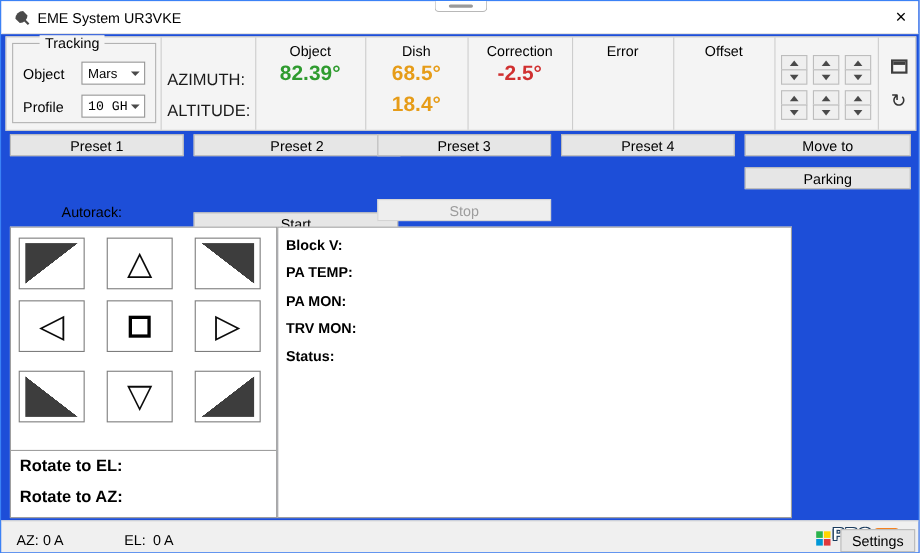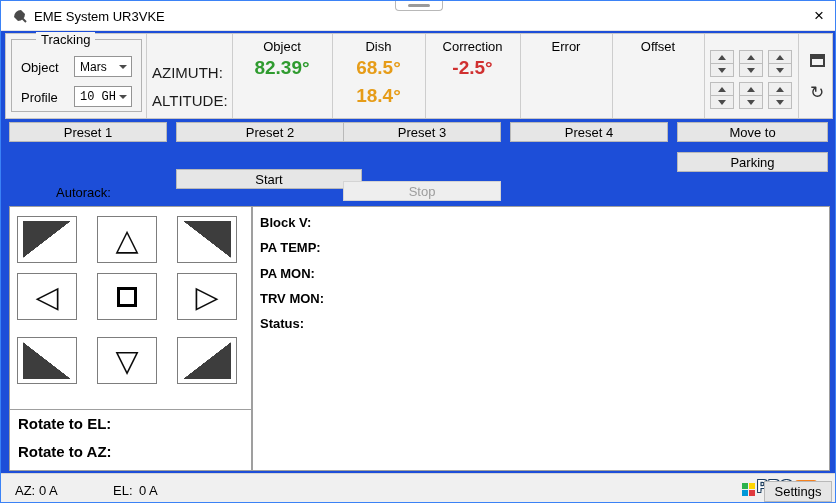--- a/index.html
+++ b/index.html
@@ -39,21 +39,21 @@
   .side-icon { position:absolute; left:799px; width:24px; height:24px; display:flex; align-items:center; justify-content:center; cursor:pointer; }
   .win-ico { width:15px; height:13px; border:2px solid #3f3f3f; position:relative; }
   .win-ico::after { content:""; position:absolute; left:0; top:0; width:100%; height:3px; background:#3f3f3f; }
   .refresh-glyph { font-family:"DejaVu Sans", sans-serif; font-size:17px; color:#333; }
   
   .btn { position:absolute; height:20px; background:#e6e6e6; border:1px solid #b9b9b9; font-size:13px; display:flex; align-items:center; justify-content:center; cursor:pointer; font-family:"Liberation Sans", sans-serif; }
   .btn.disabled { background:#eeeeee; border-color:#d4d4d4; color:#9d9d9d; cursor:default; }
   .plain-label { position:absolute; font-size:13px; }
   
   .control-panel { position:absolute; left:8px; top:205px; width:243px; height:265px; background:#ffffff; border:1px solid #9f9f9f; }
-  .telemetry-panel { position:absolute; left:251px; top:205px; width:578px; height:265px; background:#ffffff; border:1px solid #9f9f9f;padding-left:21px; }
+  .telemetry-panel { position:absolute; left:251px; top:205px; width:468px; height:265px; background:#ffffff; border:1px solid #9f9f9f;padding-left:21px; }
   .pad-btn { position:absolute; width:60px; height:47px; background:#ffffff; border:1px solid #7d7d7d; display:flex; align-items:center; justify-content:center; cursor:pointer; }
   .pad-glyph { font-family:"DejaVu Sans", sans-serif; font-size:30px; line-height:30px; color:#0a0a0a; }
   .pad-fill { position:absolute; left:5px; top:4px; right:5px; bottom:4px; }
   .fill-ul { background:linear-gradient(to bottom right, #3d3d3d 49.6%, #ffffff 50%); }
   .fill-ur { background:linear-gradient(to bottom left, #3d3d3d 49.6%, #ffffff 50%); }
   .fill-dl { background:linear-gradient(to top right, #3d3d3d 49.6%, #ffffff 50%); }
   .fill-dr { background:linear-gradient(to top left, #3d3d3d 49.6%, #ffffff 50%); }
   .stop-square { width:20px; height:20px; border:3px solid #000; }
   .hdiv { position:absolute; left:0; top:202px; width:100%; height:1px; background:#9f9f9f; }
   .rotate-label { position:absolute; left:8px; font-size:15px; font-weight:bold; }
@@ -198,21 +198,21 @@
   </div>
 
   <div class="btn" style="left:8px; top:121px; width:158px;">Preset 1</div>
   <div class="btn" style="left:175px; top:121px; width:188px;">Preset 2</div>
   <div class="btn" style="left:342px; top:121px; width:158px;">Preset 3</div>
   <div class="btn" style="left:509px; top:121px; width:158px;">Preset 4</div>
   <div class="btn" style="left:676px; top:121px; width:151px;">Move to</div>
   <div class="btn" style="left:676px; top:151px; width:151px;">Parking</div>
 
   <div class="plain-label" style="left:55px; top:184px;">Autorack:</div>
-  <div class="btn" style="left:175px; top:168px; width:186px;">Start</div>
+  <div class="btn" style="left:175px; top:192px; width:186px;">Start</div>
   <div class="btn disabled" style="left:342px; top:180px; width:158px;" aria-disabled="true">Stop</div>
 
   <div class="control-panel">
     <div class="pad-btn" style="left:7px; top:9px;">
       <span class="pad-fill fill-ul"></span>
     </div>
     <div class="pad-btn" style="left:87px; top:9px;">
       <span class="pad-glyph">△</span>
     </div>
     <div class="pad-btn" style="left:167px; top:9px;">

